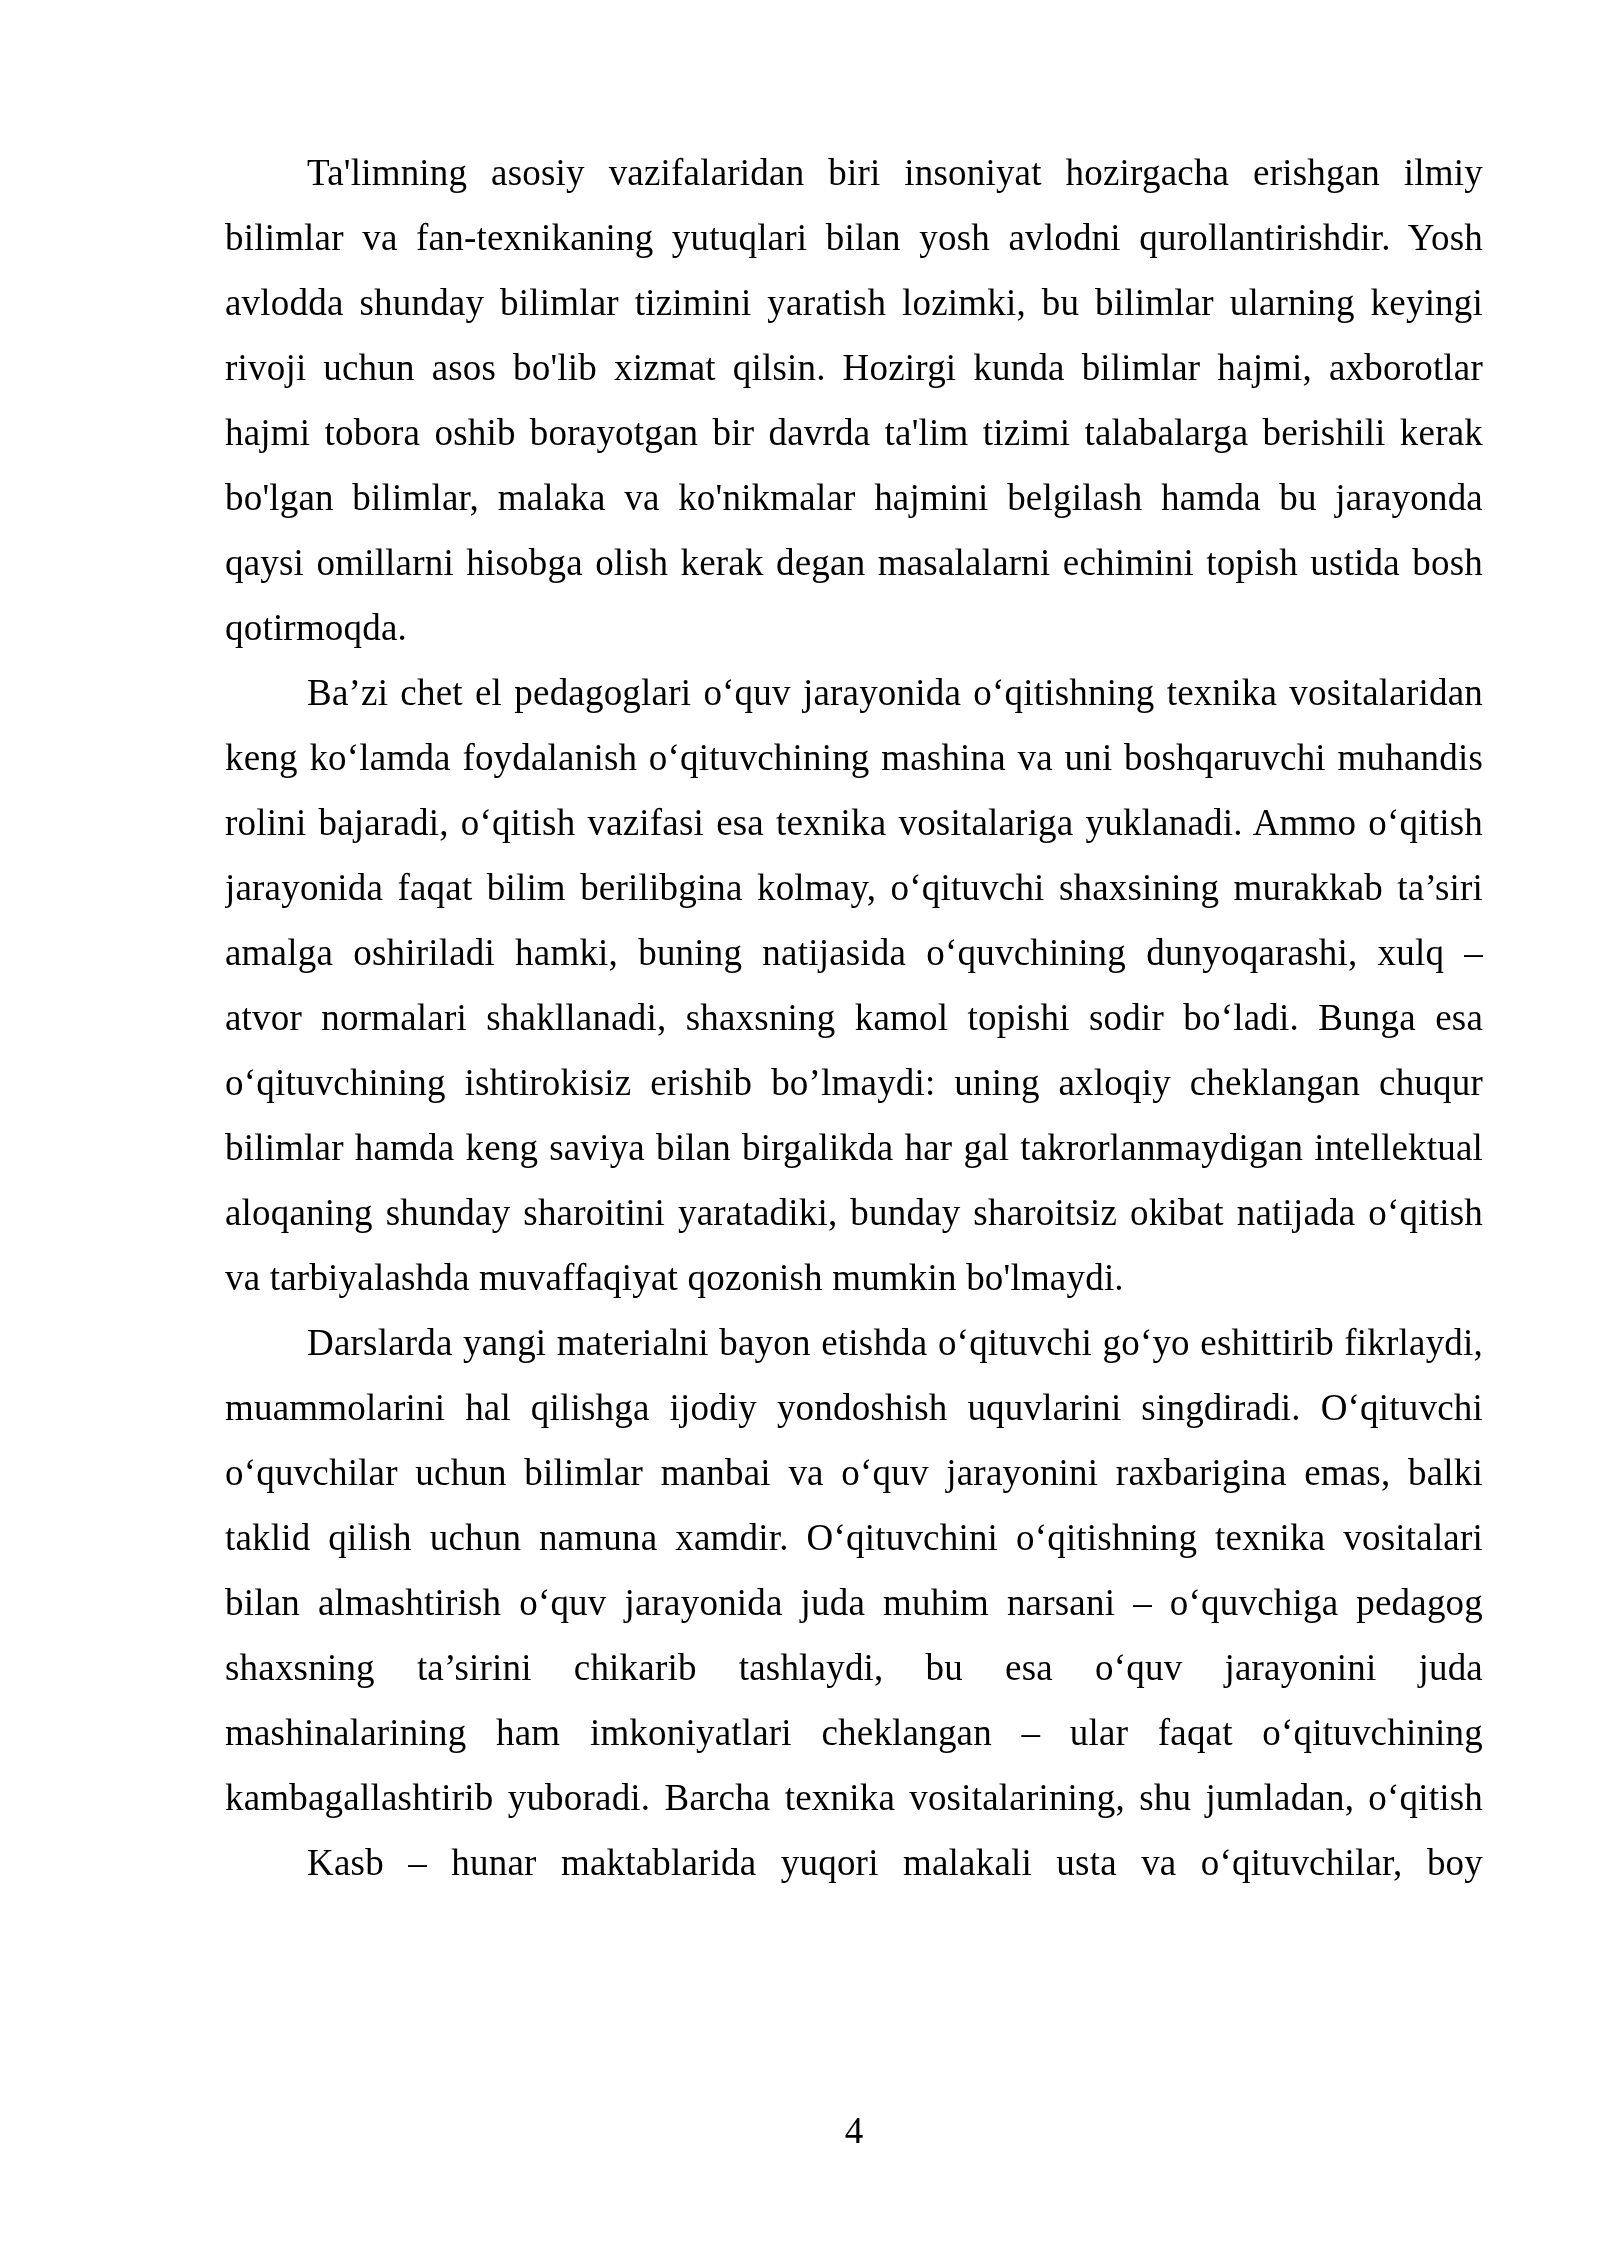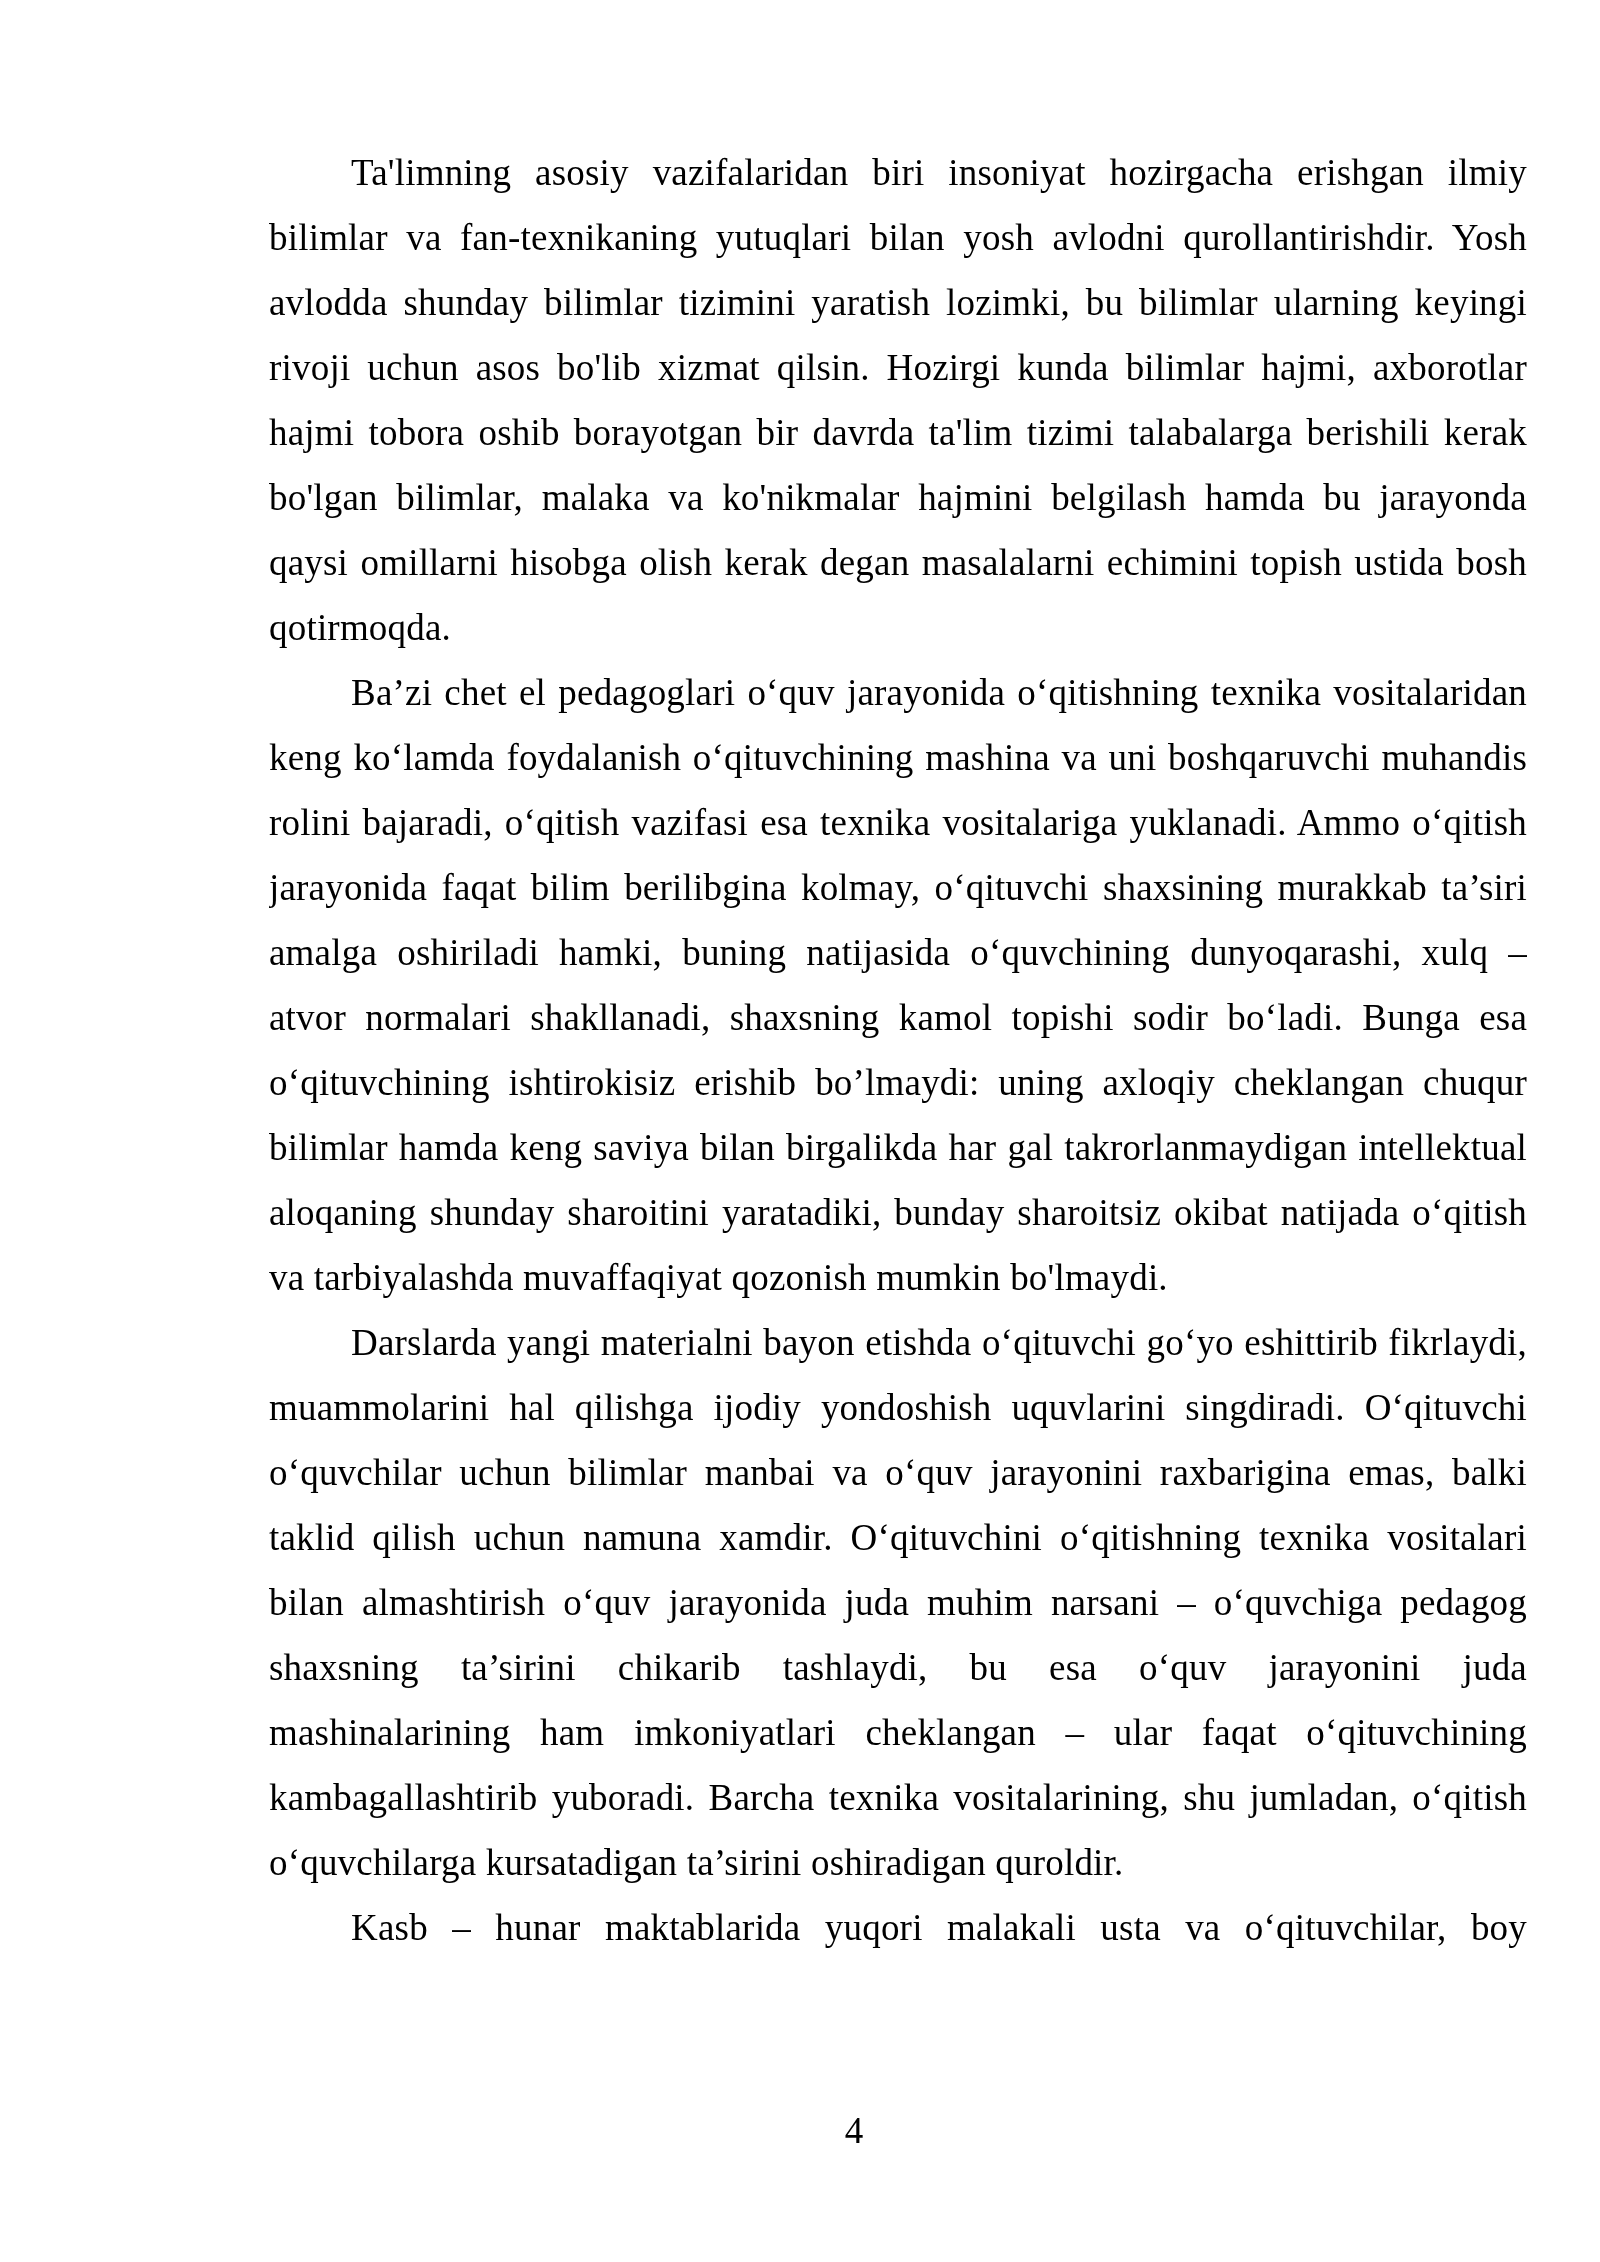--- a/index.html
+++ b/index.html
@@ -14,21 +14,20 @@
     background: #ffffff;
     color: #000000;
     font-family: "Liberation Serif", "DejaVu Serif", serif;
     overflow: hidden;
   }
   .text-block {
     position: absolute;
     left: 225px;
     top: 140px;
     width: 1258px;
-    margin-left: 44px;
   }
   .line {
     font-size: 37px;
     line-height: 65px;
     height: 65px;
     text-align: justify;
     text-align-last: justify;
     overflow: hidden;
     letter-spacing: 0.2px;
   }
@@ -80,21 +79,20 @@
 
     <div>
       <div class="line indent">Darslarda yangi materialni bayon etishda oʻqituvchi goʻyo eshittirib fikrlaydi,</div>
       <div class="line">muammolarini hal qilishga ijodiy yondoshish uquvlarini singdiradi. Oʻqituvchi</div>
       <div class="line">oʻquvchilar uchun bilimlar manbai va oʻquv jarayonini raxbarigina emas, balki</div>
       <div class="line">taklid qilish uchun namuna xamdir. Oʻqituvchini oʻqitishning texnika vositalari</div>
       <div class="line">bilan almashtirish oʻquv jarayonida juda muhim narsani – oʻquvchiga pedagog</div>
       <div class="line">shaxsning ta’sirini chikarib tashlaydi, bu esa oʻquv jarayonini juda</div>
       <div class="line">mashinalarining ham imkoniyatlari cheklangan – ular faqat oʻqituvchining</div>
       <div class="line">kambagallashtirib yuboradi. Barcha texnika vositalarining, shu jumladan, oʻqitish</div>
-      <div class="line endpara">oʻquvchilarga kursatadigan ta’sirini oshiradigan quroldir.</div>
     </div>
 
     <div>
       <div class="line indent">Kasb – hunar maktablarida yuqori malakali usta va oʻqituvchilar, boy</div>
     </div>
 
   </div>
 
   <div class="folio">4</div>
 </div>

